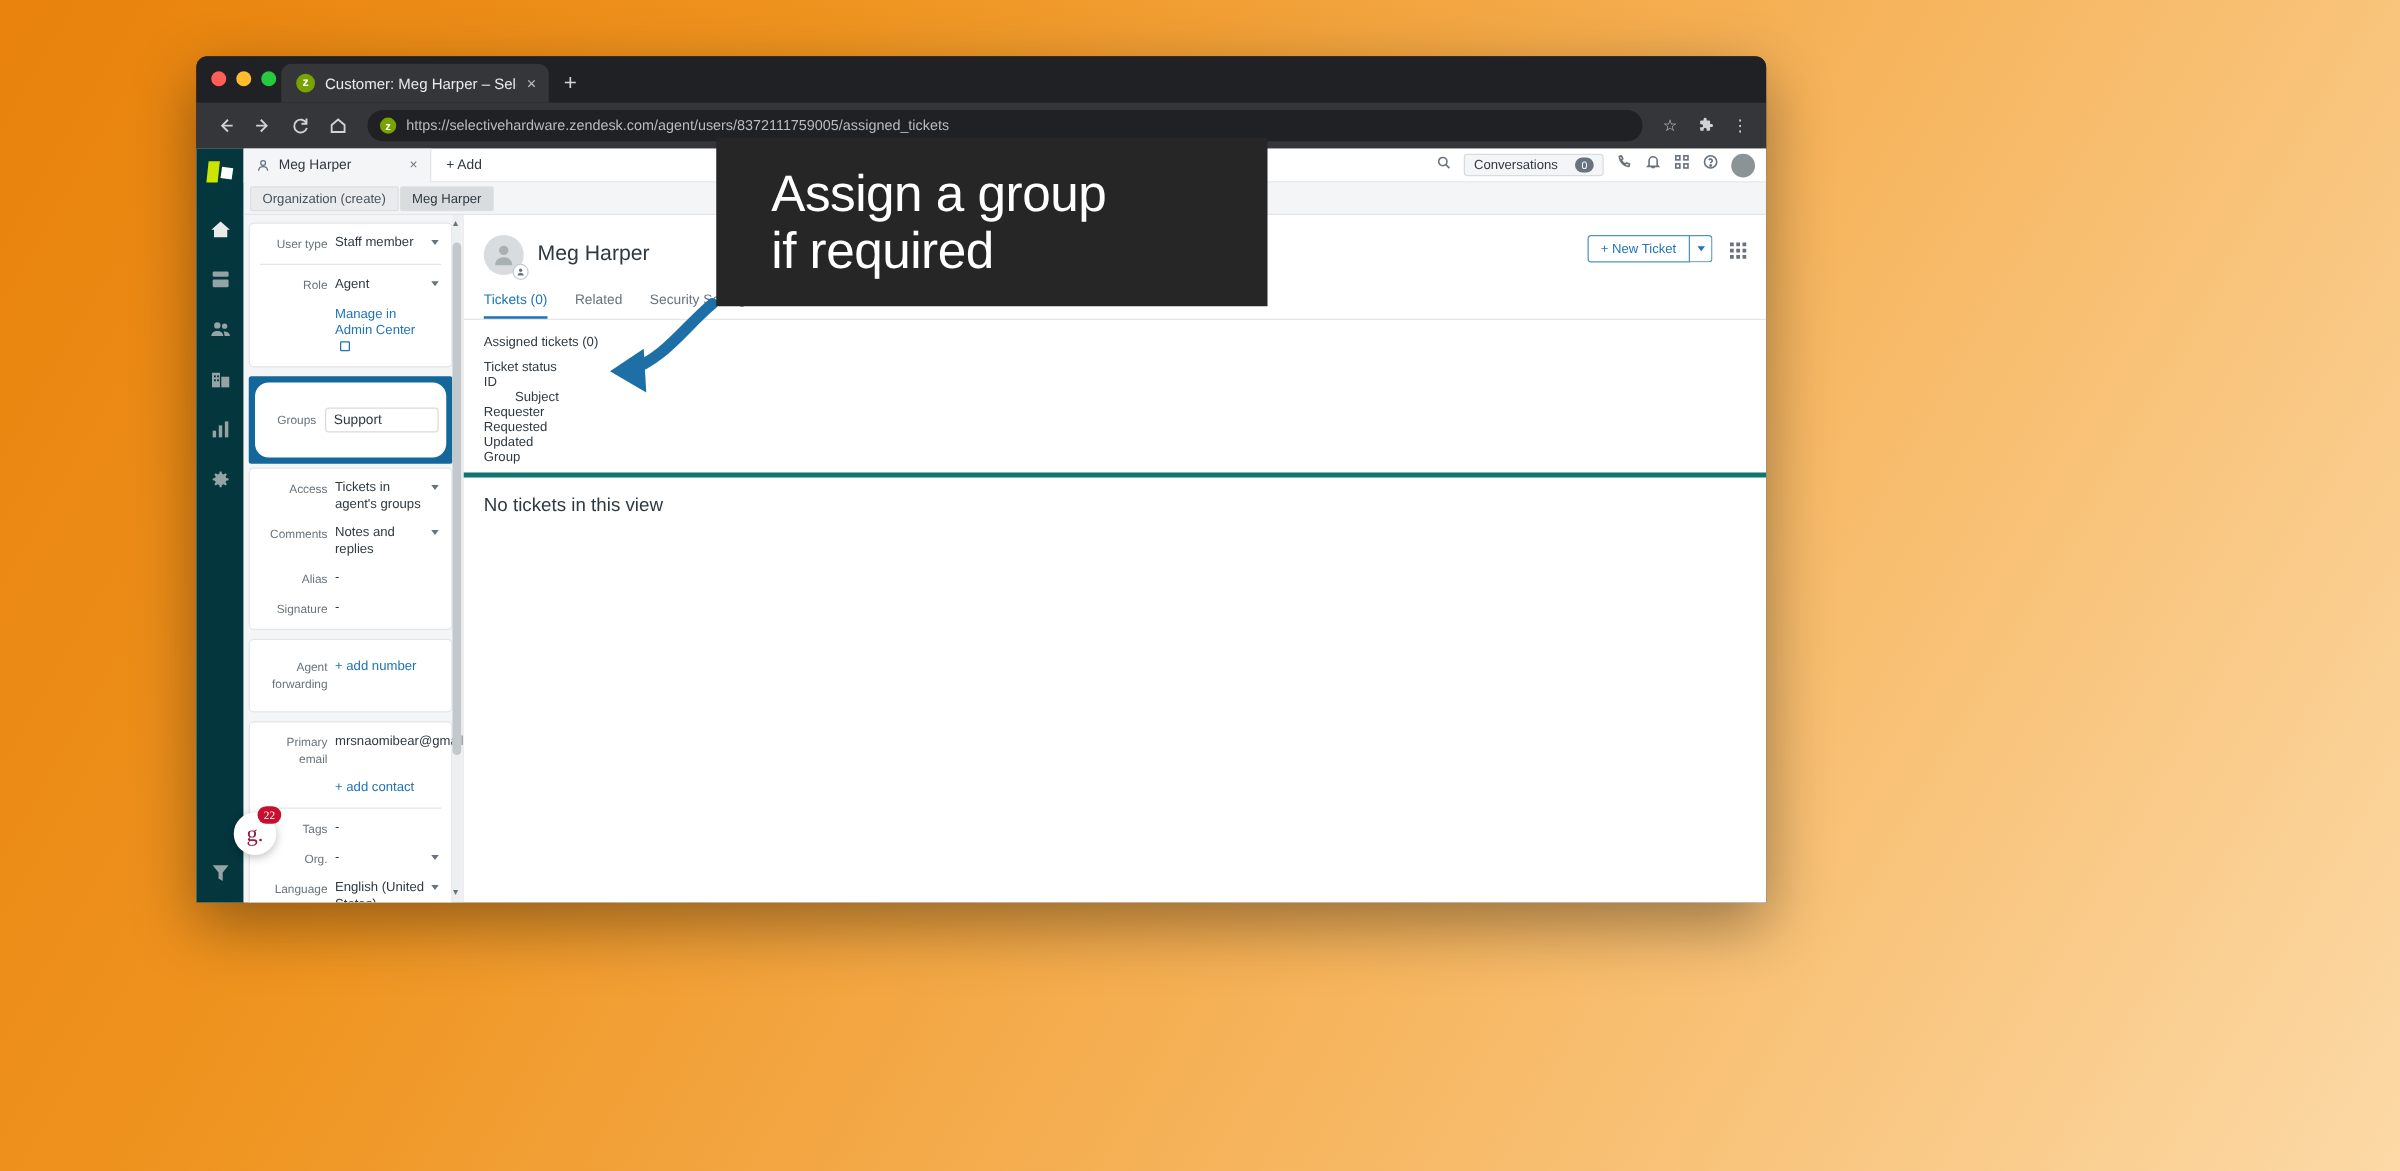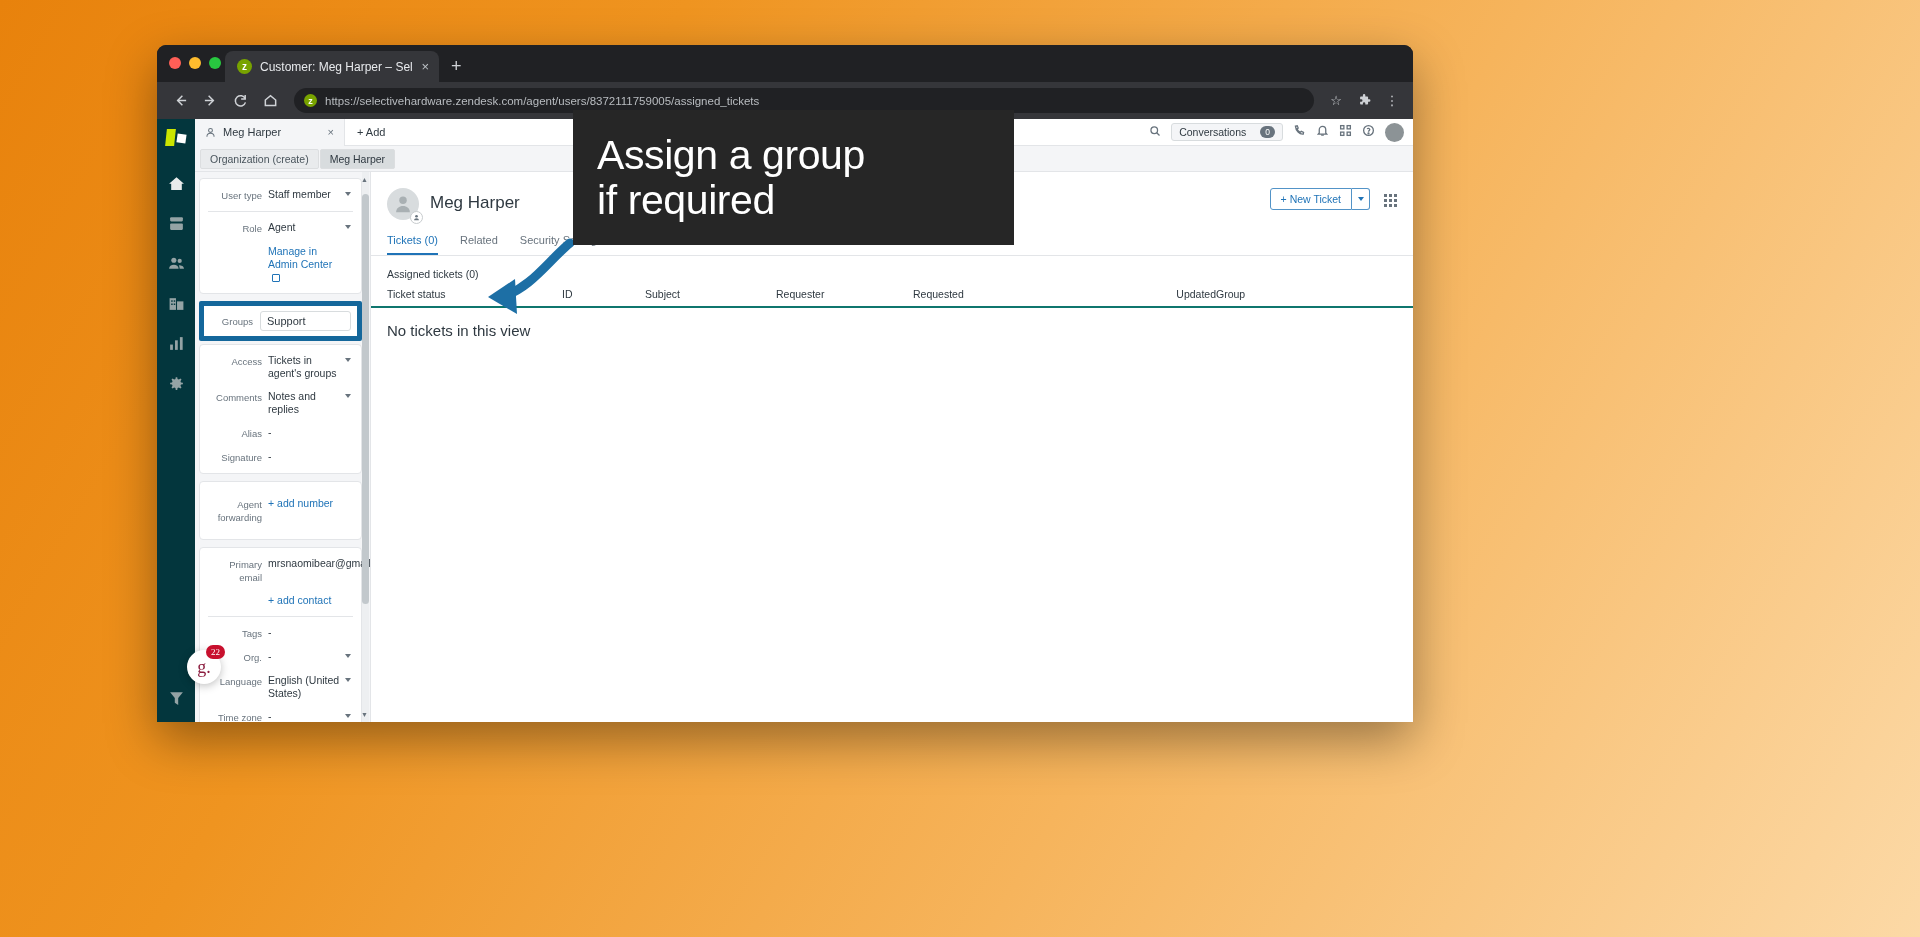--- a/index.html
+++ b/index.html
@@ -111,21 +111,21 @@
   .row-val { flex: 1 1 auto; font-size: 10.5px; color: #2f3941; line-height: 13px; position: relative; padding-right: 12px; }
   .row-val.link { color: #1f73b7; }
   .caret { position: absolute; right: 2px; top: 4px; width: 0; height: 0;
            border-left: 3.5px solid transparent; border-right: 3.5px solid transparent; border-top: 4px solid #68737d; }
   .divider { height: 1px; background: #e3e5e8; margin: 4px 8px; }
   .ext-ico { display: inline-block; width: 8px; height: 8px; border: 1px solid #1f73b7; border-radius: 1px; margin-left: 4px; position: relative; top: 1px; }
 
   
   .hl-wrap { position: relative; margin: 0 0 7px 0; }
   .hl-border { background: #14679b; padding: 5px; border-radius: 2px; }
-  .hl-inner { background: #fff; display: flex; align-items: center; padding: 5px 6px; }
+  .hl-inner { background: #fff; display: flex; align-items: center; padding: 20px 6px; border-radius: 11px; }
   .hl-lbl { width: 50px; text-align: right; font-size: 9.5px; color: #68737d; padding-right: 7px; flex: 0 0 auto; }
   .hl-val { flex: 1 1 auto; font-size: 11px; color: #2f3941; background: #fff; border: 1px solid #d8dcde; border-radius: 3px; padding: 3px 6px; }
 
   .props-scroll { position: absolute; right: 1px; top: 0; width: 7px; height: 100%; background: #edeff1; }
   .props-thumb { position: absolute; right: 1px; top: 22px; width: 7px; height: 410px; background: #c2c8cc; border-radius: 4px; }
   .scroll-arrow { position: absolute; right: 0px; width: 9px; height: 11px; display:flex; align-items:center; justify-content:center; color:#68737d; font-size:7px;}
 
   
   .content { flex: 1 1 auto; background: #fff; position: relative; padding: 0; }
   .content-head { display: flex; align-items: flex-start; padding: 16px 16px 0 16px; }
@@ -148,45 +148,45 @@
   }
   .newticket-caret i { width: 0; height: 0; border-left: 3.5px solid transparent; border-right: 3.5px solid transparent; border-top: 4px solid #1f73b7; display:block; }
   .grid-ico { margin-left: 14px; display: grid; grid-template-columns: repeat(3, 3px); grid-template-rows: repeat(3, 3px); gap: 2px; align-self: flex-start; margin-top: 6px; }
   .grid-ico span { width: 3px; height: 3px; background: #68737d; display: block; }
 
   .tabs-row { display: flex; gap: 22px; padding: 14px 16px 0 16px; border-bottom: 1px solid #e3e5e8; }
   .ctab { font-size: 11px; color: #68737d; padding-bottom: 7px; border-bottom: 2px solid transparent; }
   .ctab.active { color: #1f73b7; border-bottom-color: #1f73b7; }
 
   .assigned-title { font-size: 10.5px; color: #2f3941; padding: 12px 16px 8px 16px; }
-  .tbl-head { display: flex; border-bottom: 2px solid #0f766e; padding: 0 16px 6px 16px; }
+  .tbl-head { display: flex; border-bottom: 4px solid #0f766e; padding: 0 16px 6px 16px; flex-direction: column; }
   .tbl-head div { font-size: 10.5px; color: #2f3941; }
   .tbl-empty { font-size: 15px; color: #2f3941; padding: 14px 16px; }
   .c1 { width: 175px; } .c2 { width: 58px; } .c3 { width: 131px; margin-left: 25px; }
-  .c4 { width: 137px; } .c5 { width: 166px; } .c6 { width: 137px; text-align: right; } .c7 { width: 120px; }
+  .c4 { width: 137px; } .c5 { width: 166px; } .c6 { width: 137px; } .c7 { width: 120px; }
 
   
   .gleap {
     position: absolute; left: 30px; bottom: 38px; width: 34px; height: 34px; border-radius: 50%;
     background: #fff; box-shadow: 0 2px 8px rgba(0,0,0,.25);
     display: flex; align-items: center; justify-content: center;
     font-size: 18px; color: #8c1d3f; font-family: "Liberation Serif", serif;
   }
   .gleap-badge {
     position: absolute; right: -4px; top: -5px; background: #c8102e; color: #fff;
     border-radius: 10px; font-size: 9px; padding: 1px 5px; line-height: 12px;
   }
 
   
   .callout {
     position: absolute; left: 573px; top: 110px; width: 441px; height: 135px;
     background: #262626; color: #fff;
     padding: 18px 24px; display: flex; align-items: center;
   }
-  .callout-text { font-size: 41px; line-height: 1.08; letter-spacing: -0.4px; }
+  .callout-text { font-size: 41px; line-height: 1.08; letter-spacing: -0.4px; margin-left: 20px; }
 
   .arrow { position: absolute; left: 420px; top: 235px; width: 190px; height: 95px; }
 </style>
 </head>
 <body>
 
 <div class="browser">
 
   <div class="titlebar">
     <div class="traffic">

